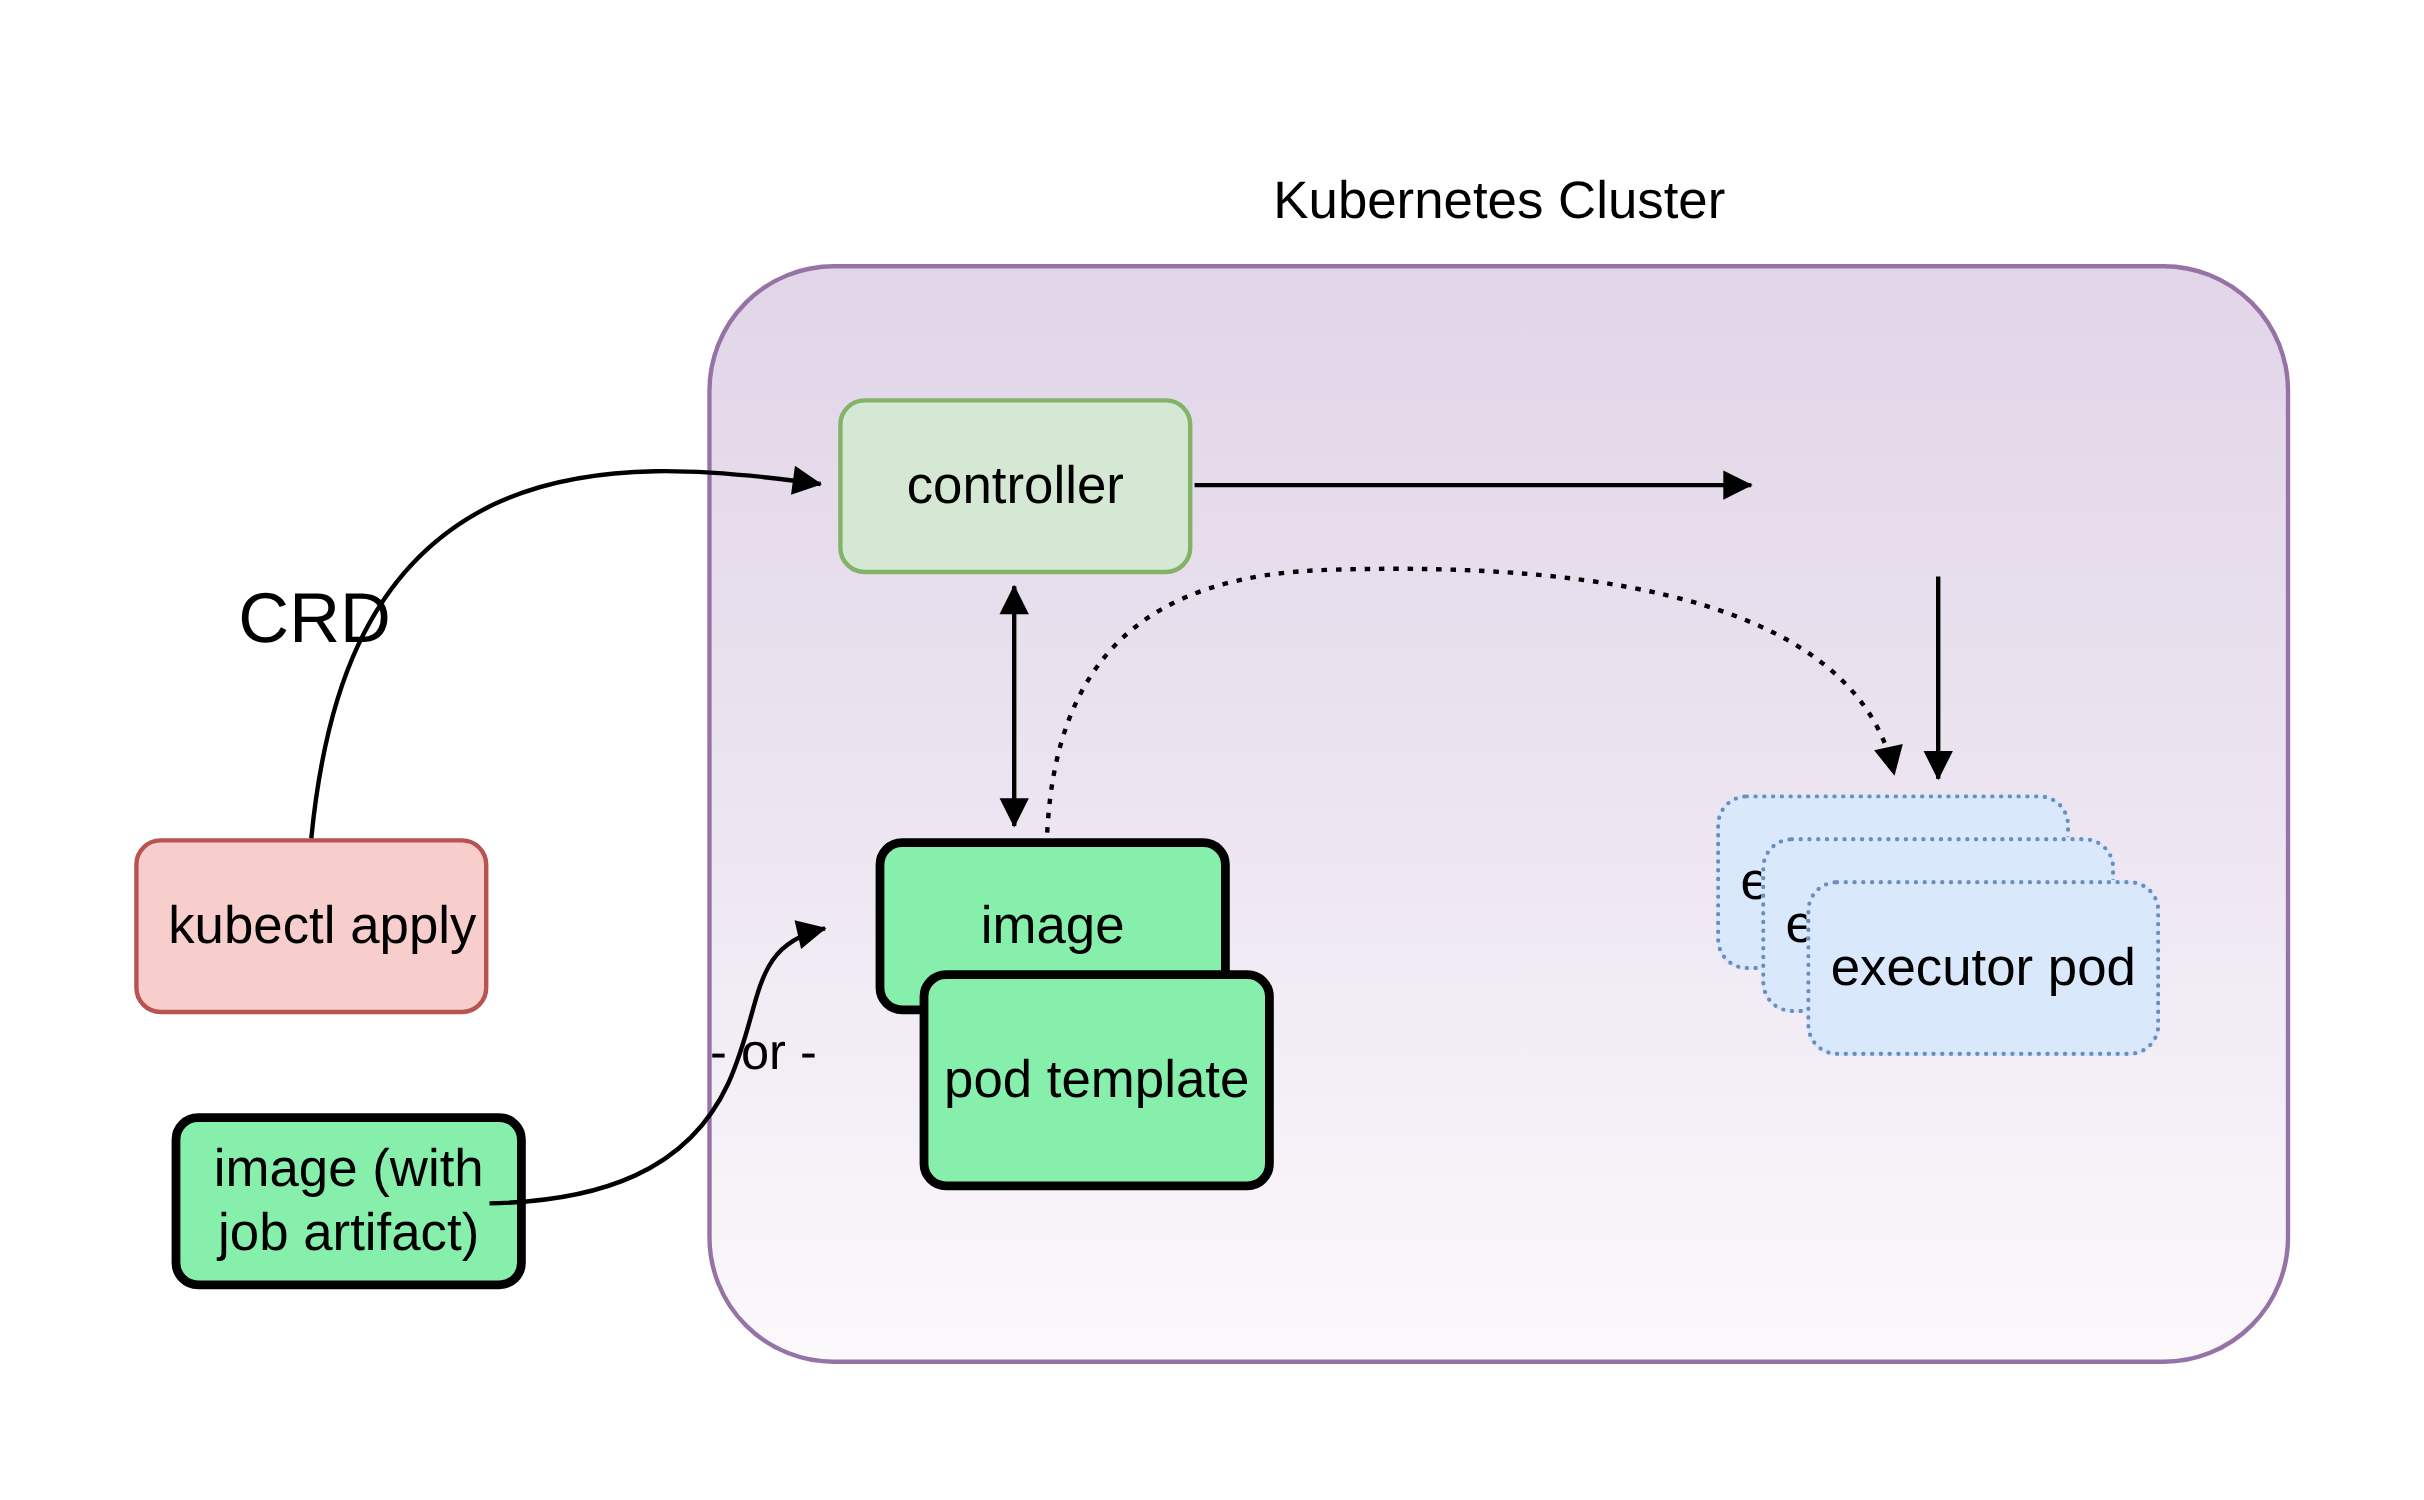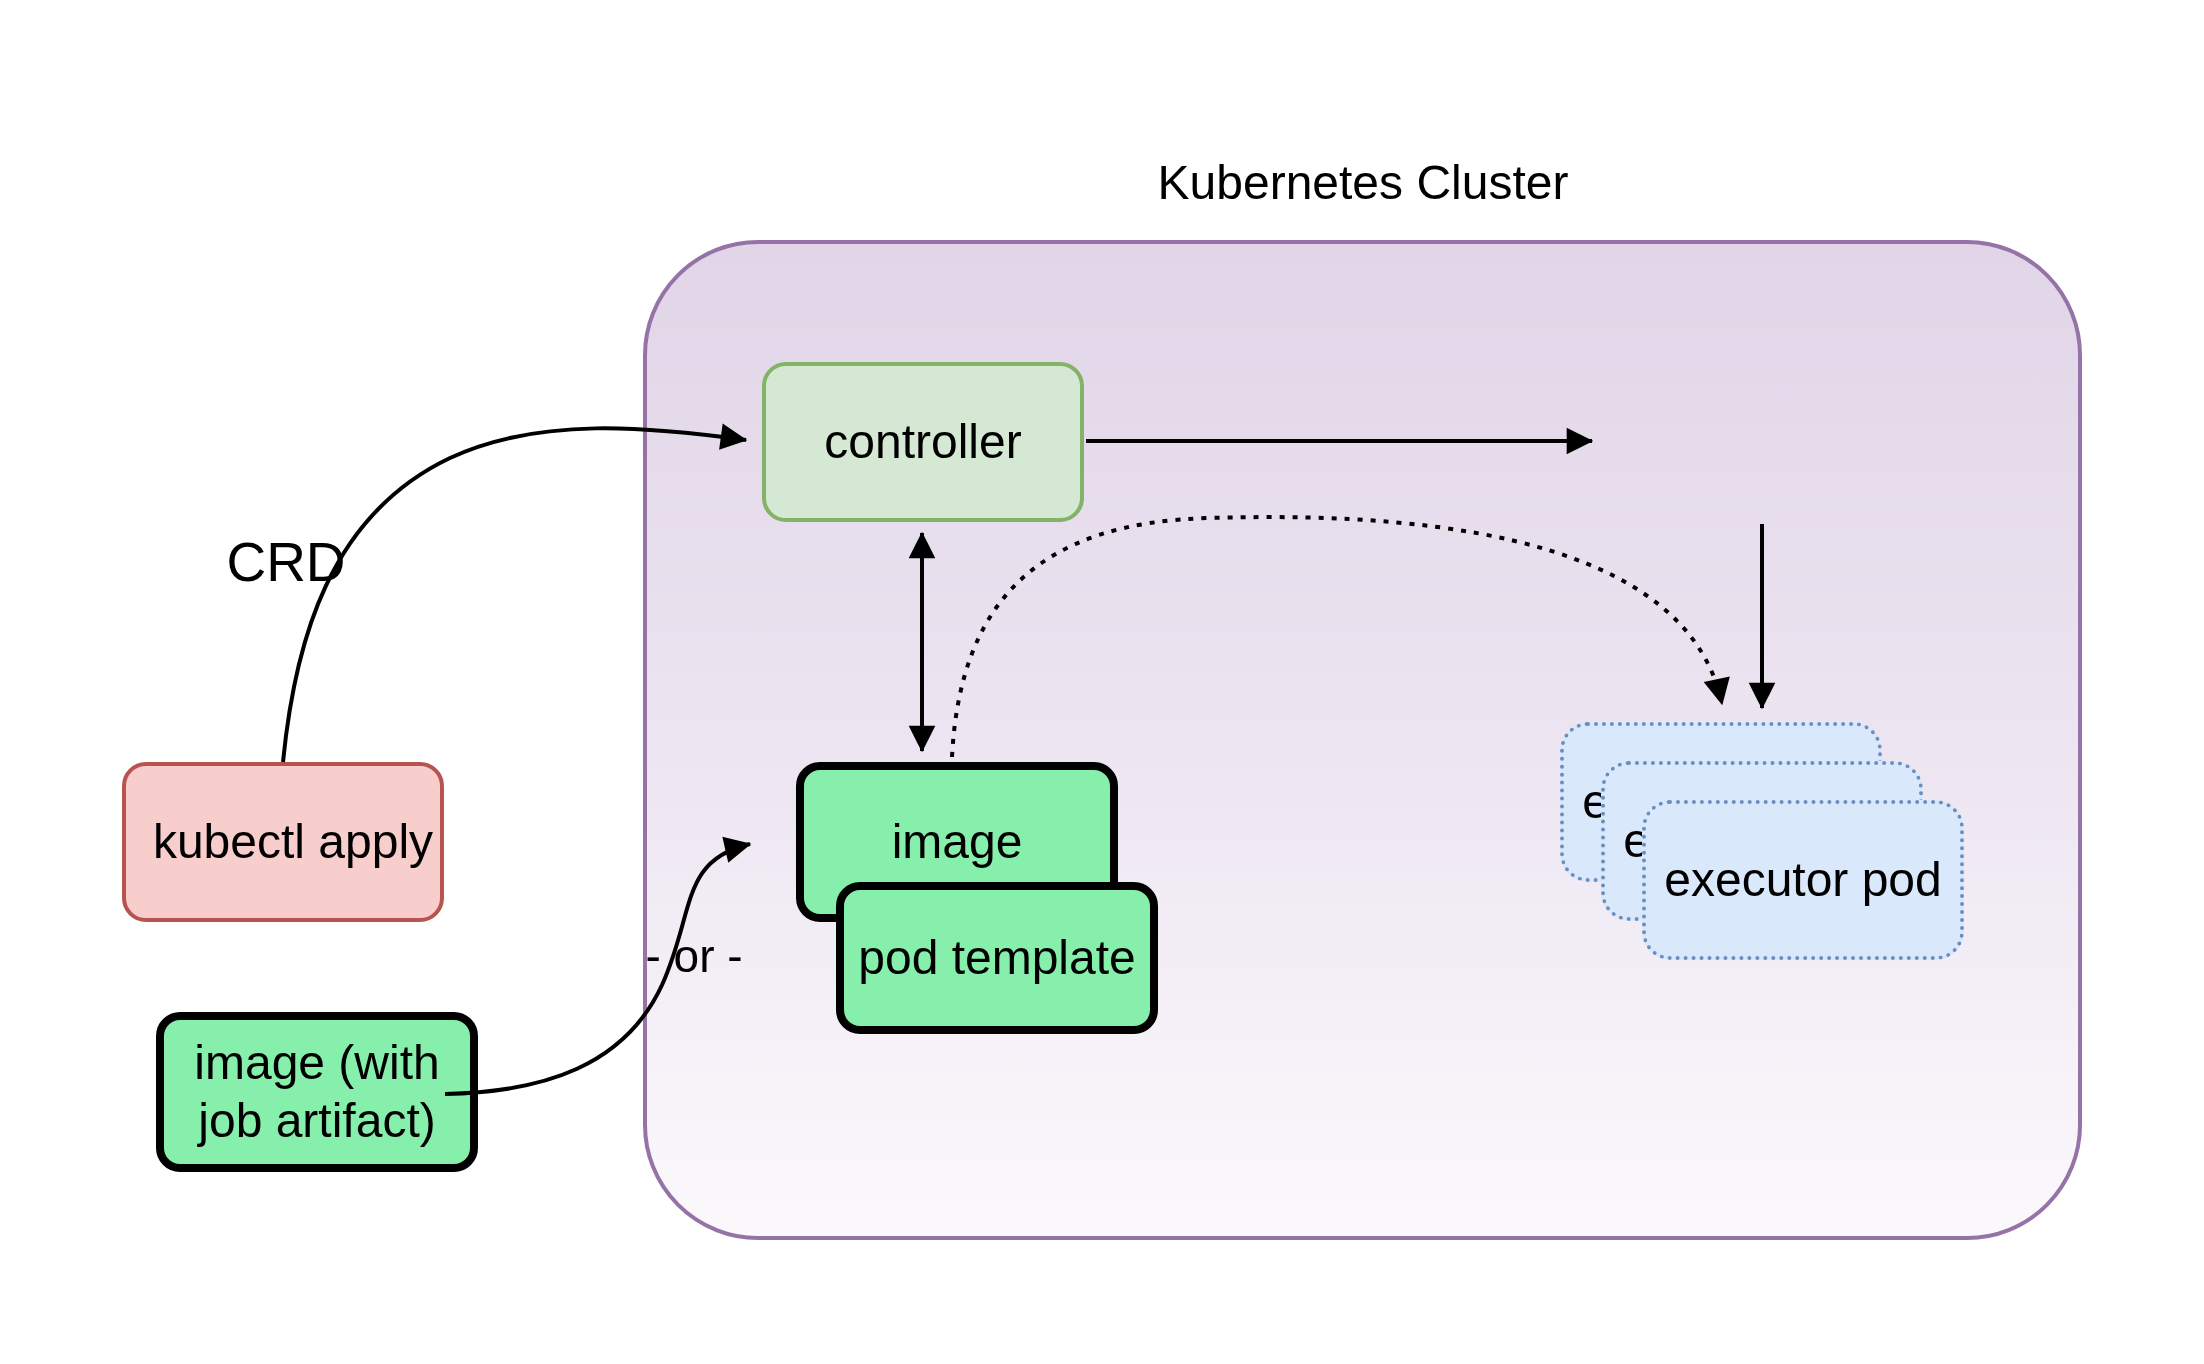--- a/index.html
+++ b/index.html
@@ -32,21 +32,21 @@
   .red{background:#f8cecc;border:4px solid #b85450;}
   .blue{background:#86efac;border:8px solid #000000;margin-left:34px;}
   .executor{
     background:#dae8fc;
     border:4px dotted #6c8ebf;
     border-radius:28px;
   }
   .floating-label{
     position:absolute;
     transform:translate(-50%,-50%);
-    font-size:55px;
+    font-size:64px;
     white-space:nowrap;
   }
   .diagram-title{
     position:absolute;
     transform:translateX(-50%);
     font-size:48px;
     white-space:nowrap;
   }
   svg.edges{
     position:absolute;left:0;top:0;width:2204px;height:1364px;
@@ -65,21 +65,21 @@
   <div class="node red" style="left:122px;top:762px;width:322px;height:160px;padding-left:20px;">kubectl apply</div>
 
   <div class="node blue" style="left:122px;top:1012px;width:322px;height:160px;">image (with
 job artifact)</div>
 
   <div class="node green" style="left:762px;top:362px;width:322px;height:160px;">controller</div>
 
 
   <div class="node blue" style="left:762px;top:762px;width:322px;height:160px;">image</div>
 
-  <div class="node blue" style="left:802px;top:882px;width:322px;height:152px;">pod template</div>
+  <div class="node blue" style="left:802px;top:882px;width:322px;height:200px;">pod template</div>
 
   <div class="node executor" style="left:1560px;top:722px;width:322px;height:160px;">executor pod</div>
   <div class="node executor" style="left:1601px;top:761px;width:322px;height:160px;">executor pod</div>
   <div class="node executor" style="left:1642px;top:800px;width:322px;height:160px;">executor pod</div>
 
   <div class="floating-label" style="left:286px;top:562px;">CRD</div>
   <div class="floating-label" style="left:694px;top:956px;font-size:46px;">- or -</div>
 
   <svg class="edges" viewBox="0 0 2204 1364">
     <defs>

